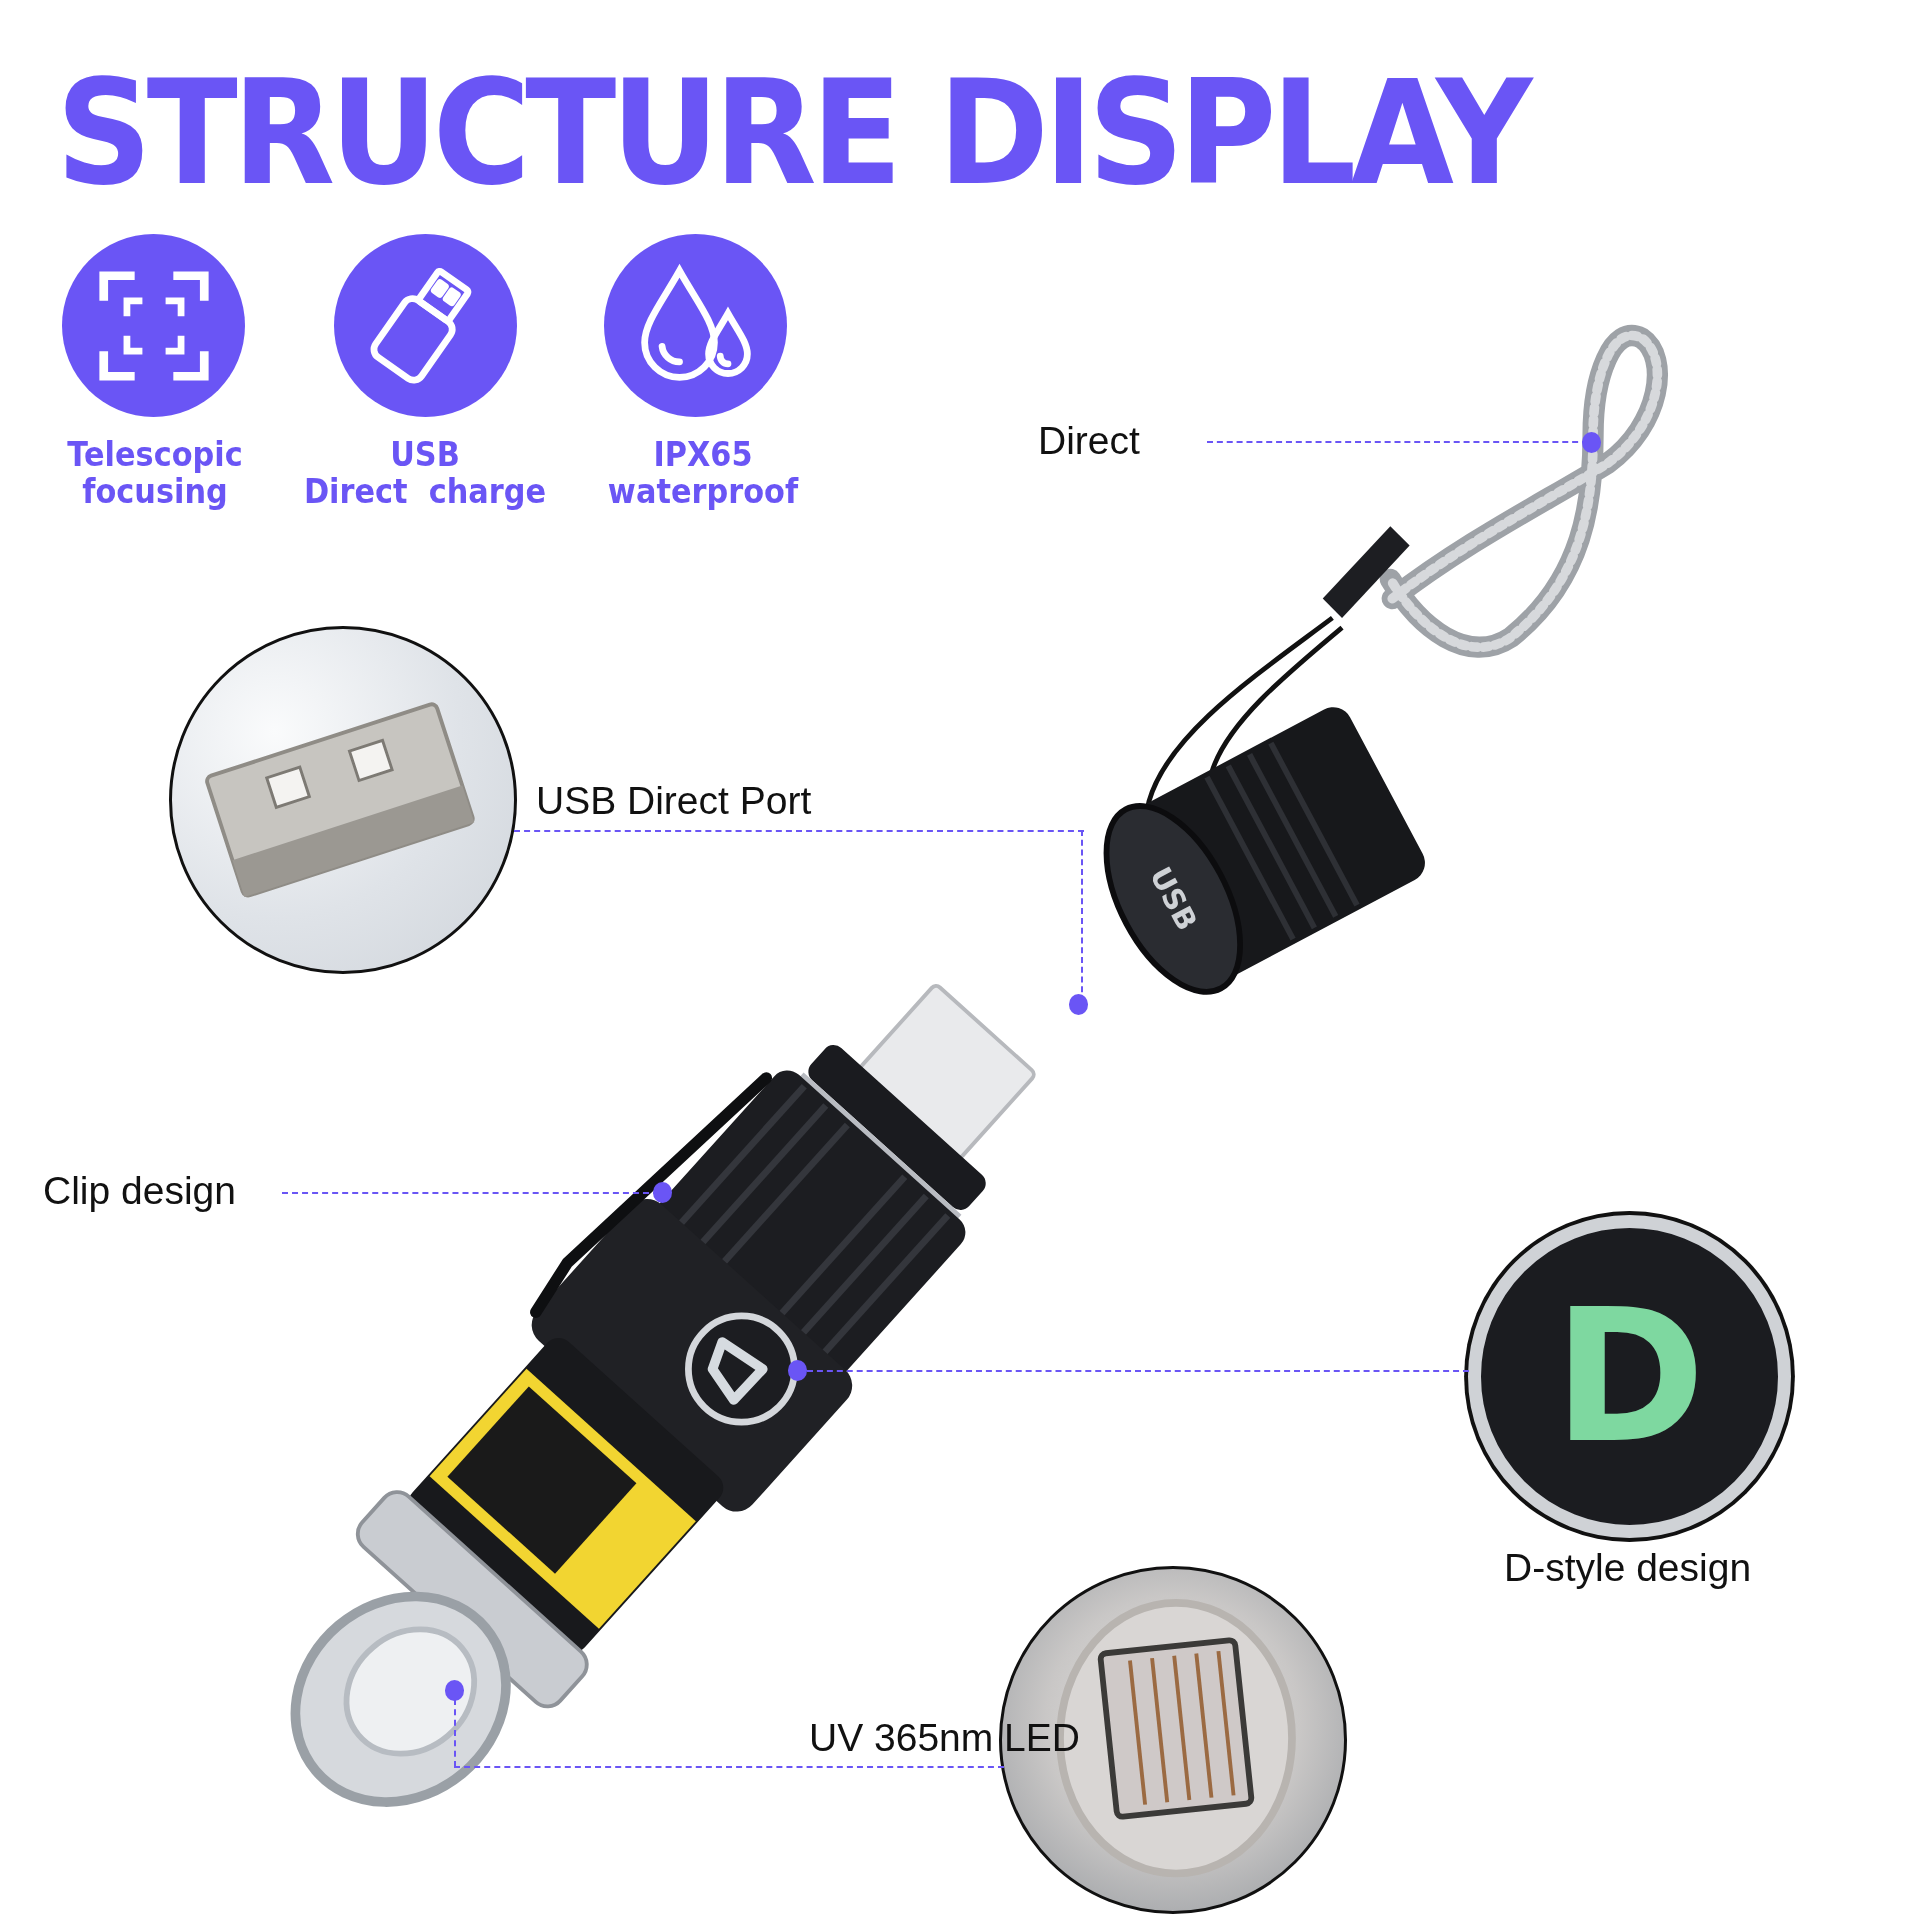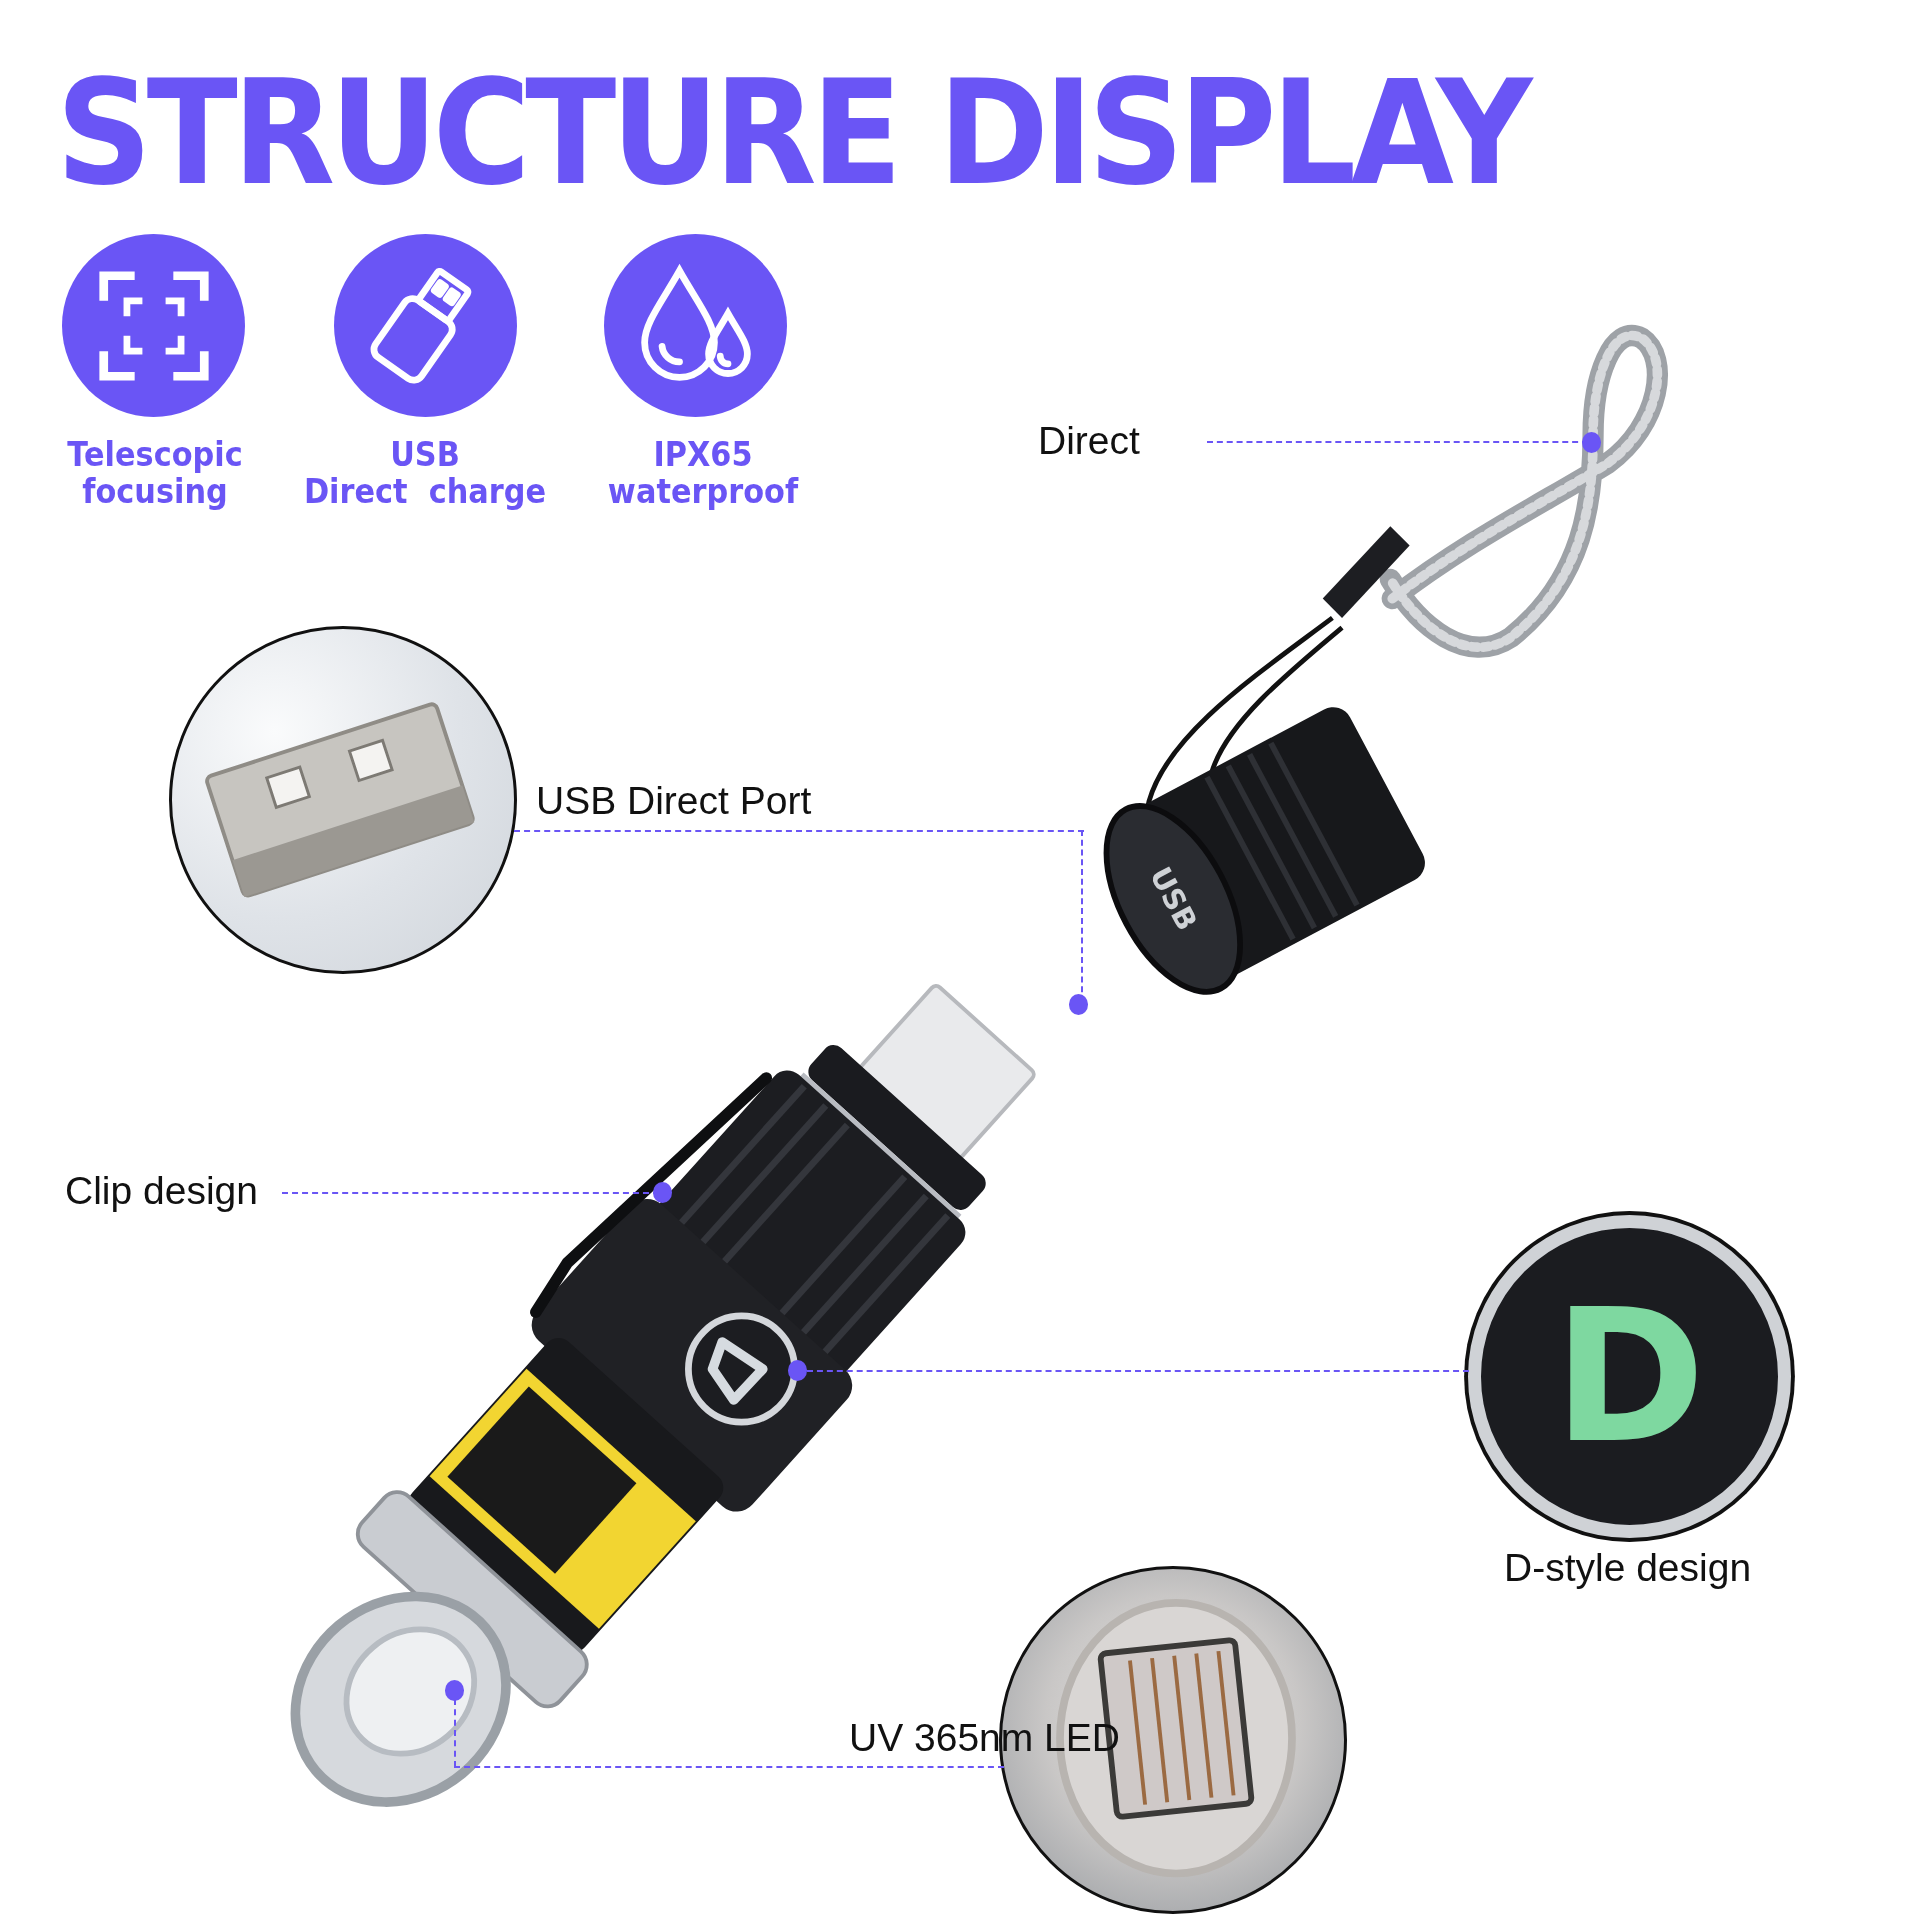--- a/index.html
+++ b/index.html
@@ -153,25 +153,25 @@
 
 <div class="abs callout" style="left:1038px;top:420px;">Direct</div>
 <div class="abs dash-h" style="left:1207px;top:441px;width:381px;"></div>
 <div class="abs dot" style="left:1582px;top:432px;background:#6A55F5;"></div>
 
 <div class="abs callout" style="left:536px;top:780px;">USB Direct Port</div>
 <div class="abs dash-h" style="left:514px;top:830px;width:570px;"></div>
 <div class="abs dash-v" style="left:1081px;top:830px;height:172px;"></div>
 <div class="abs dot" style="left:1069px;top:994px;background:#6A55F5;"></div>
 
-<div class="abs callout" style="left:65px;top:1170px;">Clip design</div>
+<div class="abs callout" style="left:43px;top:1170px;">Clip design</div>
 <div class="abs dash-h" style="left:282px;top:1192px;width:377px;"></div>
 <div class="abs dot" style="left:653px;top:1182px;background:#6A55F5;"></div>
 
 <div class="abs dot" style="left:788px;top:1360px;background:#6A55F5;"></div>
 <div class="abs dash-h" style="left:807px;top:1370px;width:662px;"></div>
 <div class="abs callout" style="left:1504px;top:1547px;">D-style design</div>
 
 <div class="abs dot" style="left:445px;top:1680px;background:#6A55F5;"></div>
 <div class="abs dash-v" style="left:454px;top:1699px;height:68px;"></div>
 <div class="abs dash-h" style="left:454px;top:1766px;width:550px;"></div>
-<div class="abs callout" style="left:809px;top:1717px;margin-left:40px;">UV 365nm LED</div>
+<div class="abs callout" style="left:809px;top:1717px;">UV 365nm LED</div>
 
 
 </body></html>

